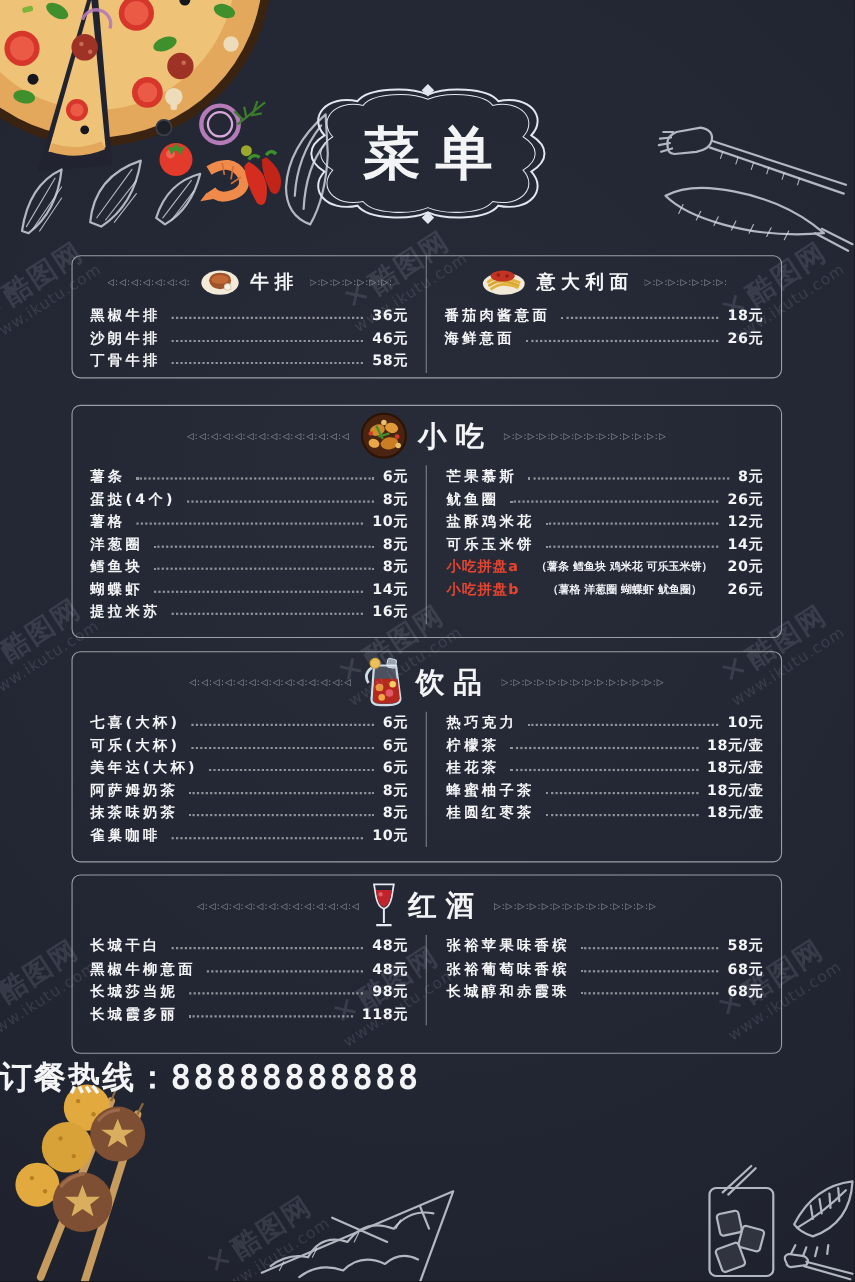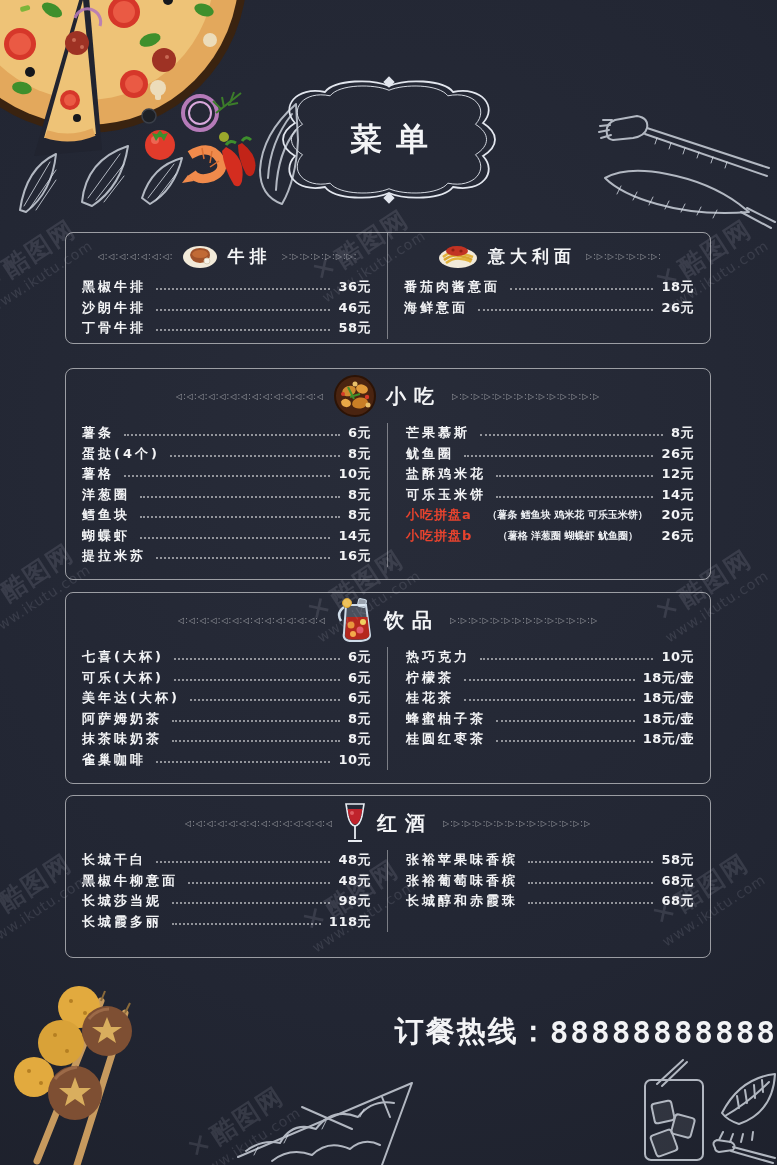--- a/index.html
+++ b/index.html
@@ -13,21 +13,21 @@
   .box{position:absolute;left:65px;width:646px;border:1.5px solid rgba(255,255,255,.55);
     border-radius:8px;box-sizing:border-box;}
   #box1{top:232px;height:112px;}
   #box2{top:368px;height:212px;}
   #box3{top:592px;height:192px;}
   #box4{top:795px;height:163px;}
 
   .sec-head{display:flex;align-items:center;justify-content:center;gap:10px;}
   .sec-title{font-weight:bold;white-space:nowrap;}
   .box-big .sec-head{height:54px;}
-  .box-big .sec-title{font-size:20px;letter-spacing:8px;}
+  .box-big .sec-title{font-size:26px;letter-spacing:8px;}
   #box1 .sec-head{height:42px;}
   #box1 .sec-title{font-size:17px;letter-spacing:5px;}
   .ar{font-size:8px;color:rgba(255,255,255,.5);letter-spacing:1px;white-space:nowrap;
     overflow:hidden;flex:none;}
   .ar.w-sm{width:74px;}
   .ar.w-md{width:148px;}
 
   .halves{display:flex;height:calc(100% - 4px);}
   .half{width:50%;box-sizing:border-box;padding:2px 16px 0;}
   .half-l{border-right:1px solid rgba(255,255,255,.4);}
@@ -43,25 +43,25 @@
     transform:translateY(2px);}
   .price{letter-spacing:.5px;white-space:nowrap;text-align:right;}
   .combo .name{color:#e8432e;letter-spacing:1px;text-align:right;}
   .desc{flex:1;font-size:10px;font-weight:bold;letter-spacing:0;white-space:nowrap;
     overflow:hidden;margin-left:2px;color:#eef0f4;text-align:center;}
 
   
   .title-wrap{position:absolute;left:270px;top:76px;width:238px;height:128px;}
   .title-frame{position:absolute;left:0;top:0;}
   .title-text{position:absolute;left:0;top:0;width:100%;height:100%;display:flex;
-    align-items:center;justify-content:center;font-size:32px;font-weight:bold;
+    align-items:center;justify-content:center;font-size:52px;font-weight:bold;
     letter-spacing:14px;padding-left:14px;box-sizing:border-box;}
 
   
-  .hotline{position:absolute;top:1012px;left:0;width:100%;text-align:right;
+  .hotline{position:absolute;top:960px;left:0;width:100%;text-align:left;
     font-weight:bold;z-index:4;}
   .hotline-label{font-size:29px;letter-spacing:2px;vertical-align:middle;}
   .hotline-number{font-size:31px;font-family:"DejaVu Sans Mono","Liberation Mono",monospace;
     letter-spacing:2px;vertical-align:middle;}
 
   
   .wm{position:absolute;transform:rotate(-33deg);color:rgba(205,212,225,.13);
     text-align:center;pointer-events:none;z-index:9;}
   .wm-brand{font-size:25px;font-weight:bold;letter-spacing:2px;white-space:nowrap;}
   .wm-x{font-size:27px;margin-right:3px;}

